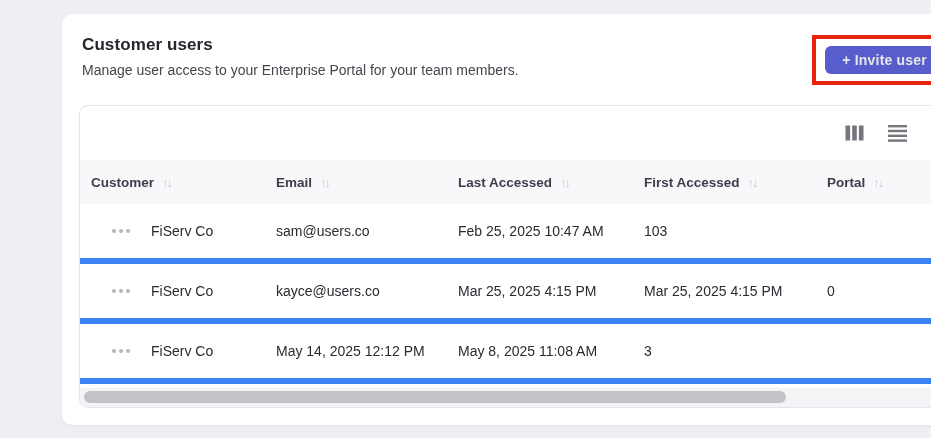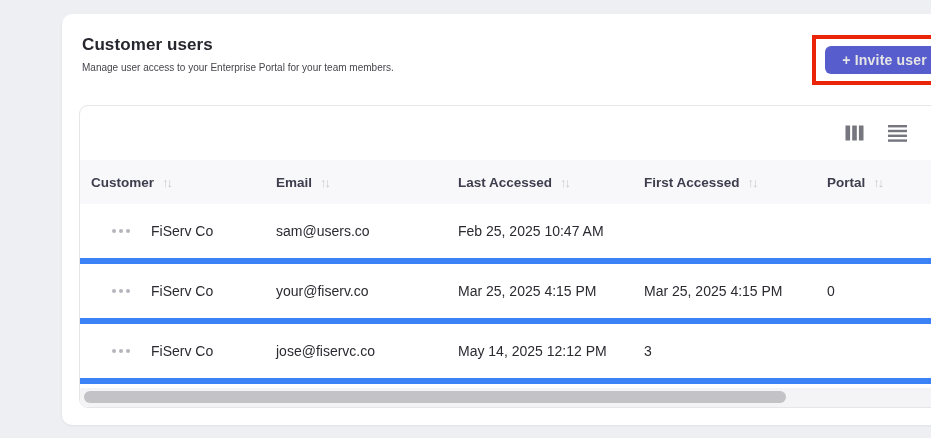--- a/index.html
+++ b/index.html
@@ -26,21 +26,21 @@
     padding: 21px 8px 0 20px;
   }
   .page-title {
     font-size: 17px;
     font-weight: 700;
     color: #26262e;
     letter-spacing: .1px;
   }
   .page-subtitle {
     margin-top: 7px;
-    font-size: 10px;
+    font-size: 14px;
     color: #45454e;
     text-align: right;
   }
   .annotation-box {
     border: 4px solid #ea2408;
     padding: 7px 9px;
     background: #ffffff;
   }
   .invite-btn {
     display: inline-block;
@@ -213,48 +213,49 @@
       <div class="td td-customer">
         <button class="dots-btn">
             <i></i>
             <i></i>
             <i></i>
           </button>
         <span>FiServ Co</span>
       </div>
       <div class="td">sam@users.co</div>
       <div class="td">Feb 25, 2025 10:47 AM</div>
+      <div class="td">103</div>
     </div>
 
     <div class="trow">
       <div class="td td-customer">
         <button class="dots-btn">
             <i></i>
             <i></i>
             <i></i>
           </button>
         <span>FiServ Co</span>
       </div>
-      <div class="td">your@fiserv.co</div>
+      <div class="td">kayce@users.co</div>
       <div class="td">Mar 25, 2025 4:15 PM</div>
       <div class="td">Mar 25, 2025 4:15 PM</div>
       <div class="td">0</div>
     </div>
 
     <div class="trow">
       <div class="td td-customer">
         <button class="dots-btn">
             <i></i>
             <i></i>
             <i></i>
           </button>
         <span>FiServ Co</span>
       </div>
-      <div class="td">jose@fiservc.co</div>
       <div class="td">May 14, 2025 12:12 PM</div>
+      <div class="td">May 8, 2025 11:08 AM</div>
       <div class="td">3</div>
     </div>
 
     <div class="hscrollbar">
       <div class="thumb"></div>
     </div>
 
   </div>
 </div>
 

